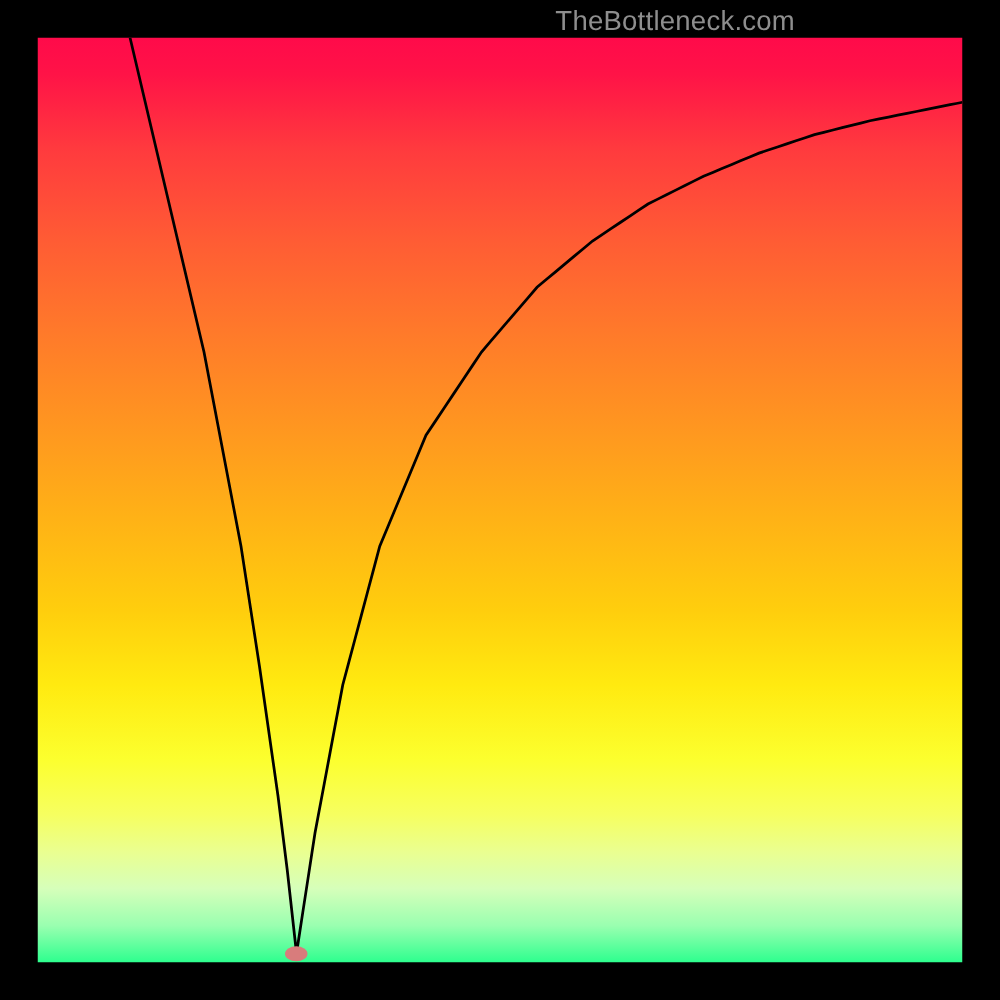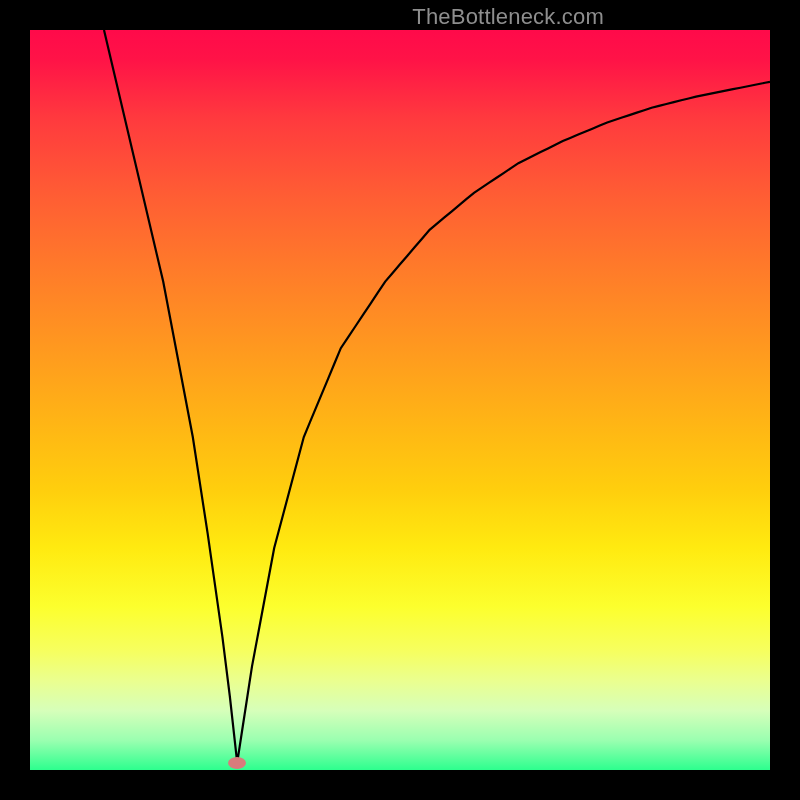--- a/index.html
+++ b/index.html
@@ -11,20 +11,21 @@
     font-family: Arial, Helvetica, sans-serif;
     overflow: hidden;
   }
   .frame {
     position: absolute;
     top: 0;
     left: 0;
     width: 636px;
     height: 800px;
     background: #000;
+    padding-left: 32px;
   }
   .plot-area {
     position: absolute;
     top: 30px;
     left: 30px;
     width: 740px;
     height: 740px;
     overflow: hidden;
   }
   .gradient {

